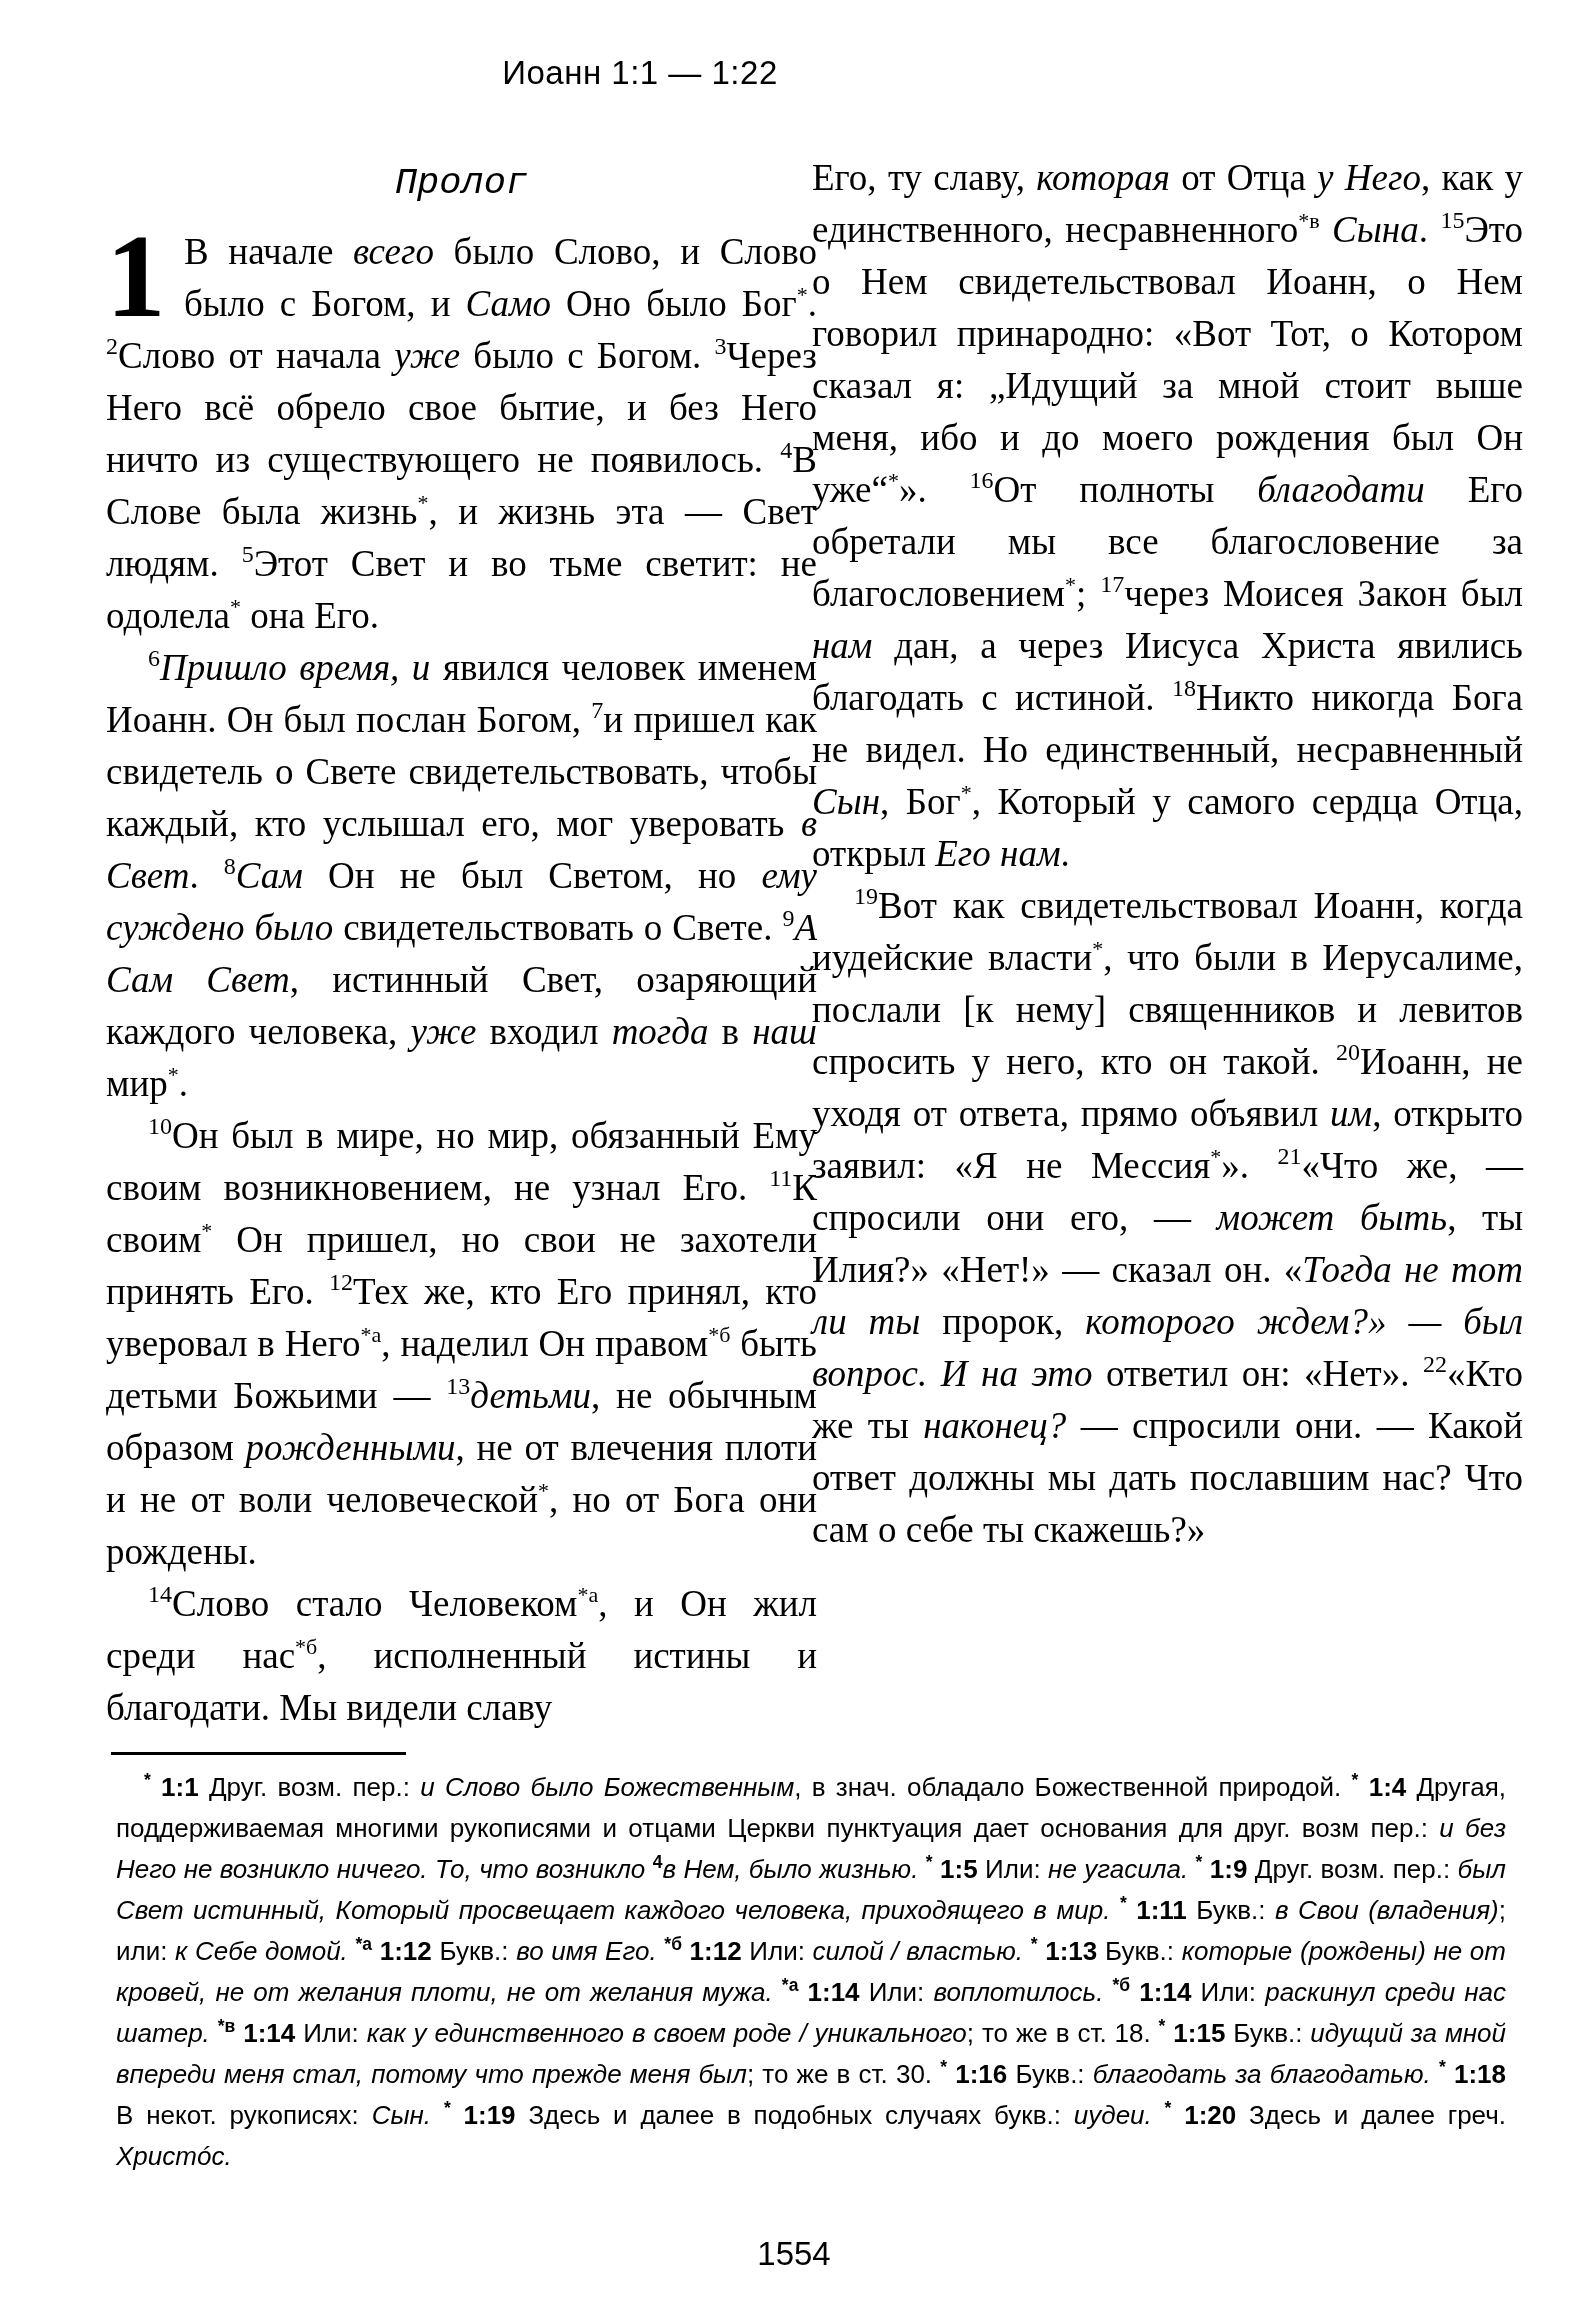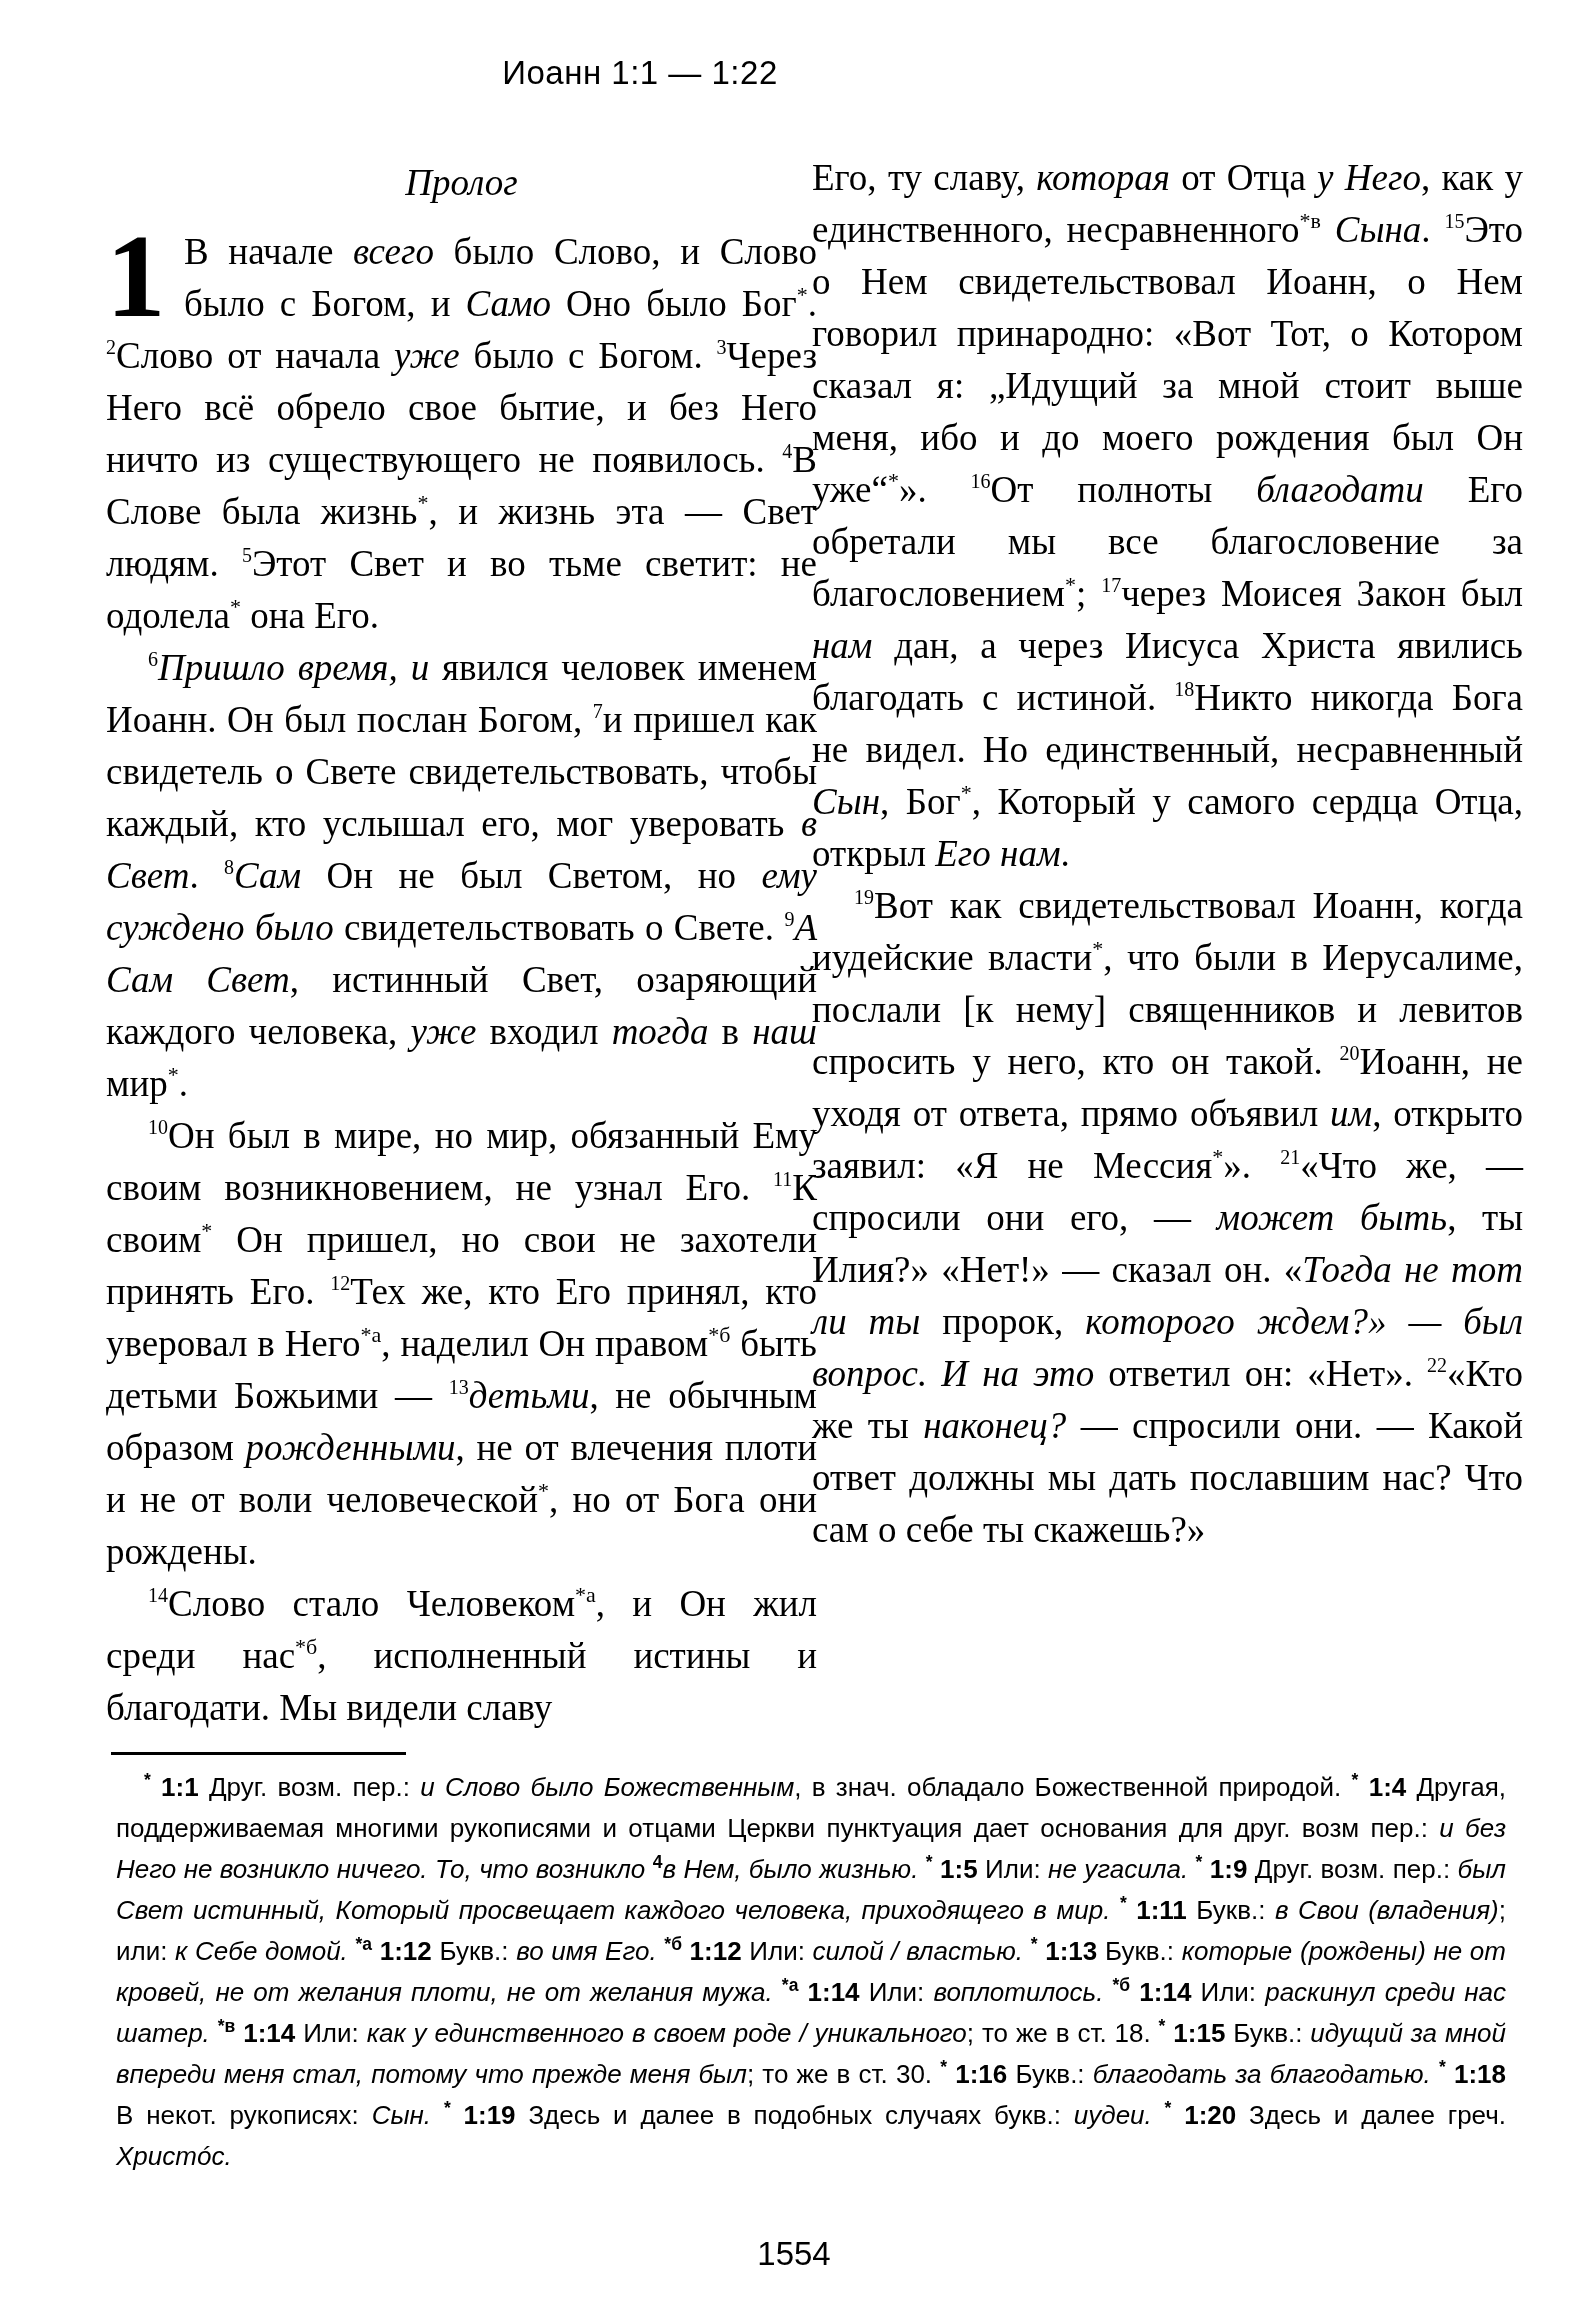--- a/index.html
+++ b/index.html
@@ -16,29 +16,29 @@
   .column {
     position: absolute; top: 157px; width: 711px;
     font-size: 37px; line-height: 52px; text-align: justify;
     hyphens: manual;
   }
   .col-left { left: 106px; }
   .col-right { left: 812px; top: 152px; }
   .section-title {
     text-align: center; font-style: italic; margin: 19.4px 0 14px 0;
   }
-  .section-title.first { margin-top: 0; margin-bottom: 16.6px; }
+  .section-title.first { margin-top: 0; margin-bottom: 16.6px; font-family: Liberation Mono, monospace; }
   .section-title.mid { margin-top: 51px; margin-bottom: 28px; }
   p.para { margin: 0; text-indent: 42px; }
   p.para.no-indent { text-indent: 0; }
   .chapter-num {
     float: left; font-family: "Liberation Serif", serif; font-weight: bold;
     font-size: 119px; line-height: 92px; margin: 4.6px 18.5px 0 0;
   }
-  sup.v { font-size: 20px; line-height: 0; vertical-align: 14px; }
+  sup.v { font-size: 24px; line-height: 0; vertical-align: 14px; }
   sup.fn { font-size: 22px; line-height: 0; vertical-align: 14px; }
   i { font-style: italic; }
   .rule {
     position: absolute; left: 111px; top: 1752px; width: 295px; height: 2.8px; background: #000;
   }
   .footnotes {
     position: absolute; left: 116px; top: 1767px; width: 1390px;
     font-family: "Liberation Sans", "DejaVu Sans", sans-serif;
     font-size: 26px; line-height: 41px; text-align: justify;
     text-indent: 28px;

